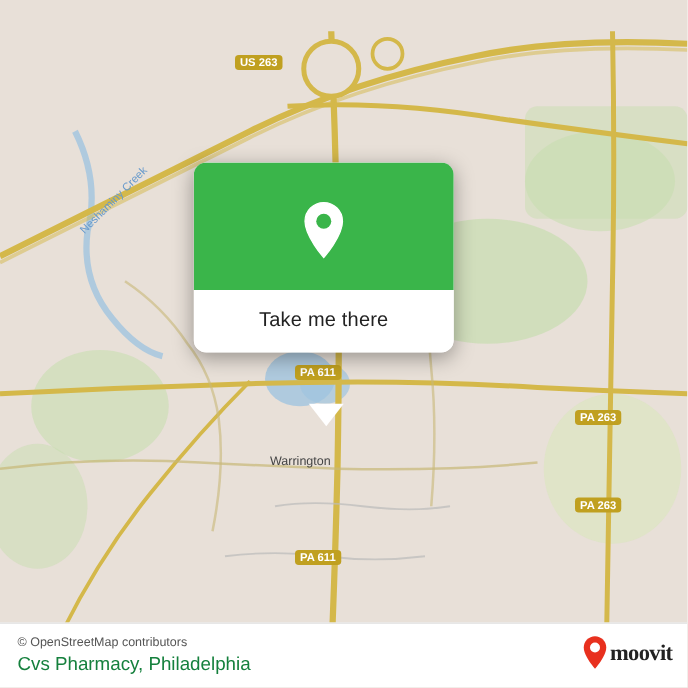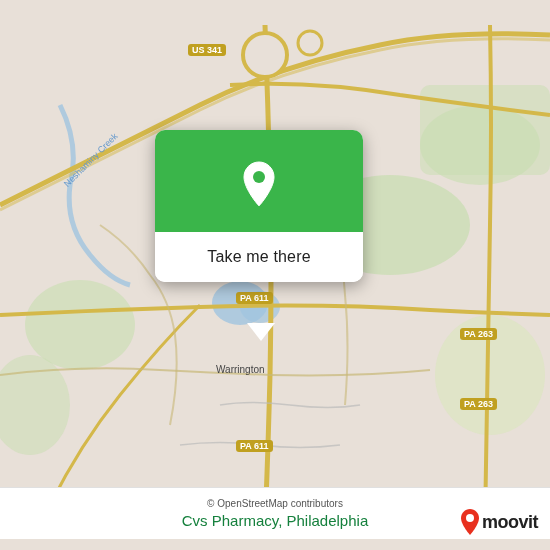--- a/index.html
+++ b/index.html
@@ -79,28 +79,27 @@
       border-left: 14px solid transparent;
       border-right: 14px solid transparent;
       border-top: 18px solid white;
       z-index: 11;
       transform: translateY(193px);
     }
 
     
     #bottom-bar {
       position: absolute;
-      bottom: 11px;
+      bottom: 0;
       left: 0;
       width: 100%;
       background: white;
       padding: 10px 14px 10px 14px;
       z-index: 20;
       border-top: 1px solid #e0e0e0;
-      text-align: center;
     }
 
     #attribution {
       font-size: 10px;
       color: #555;
       margin-bottom: 3px;
     }
 
     #location-title {
       font-size: 15px;
@@ -109,20 +108,21 @@
     }
 
     #moovit-logo {
       position: absolute;
       bottom: 14px;
       right: 12px;
       display: flex;
       align-items: center;
       gap: 1px;
       z-index: 21;
+      font-family: Liberation Serif, serif;
     }
 
     #moovit-pin {
       width: 22px;
       height: 28px;
     }
 
     #moovit-text {
       font-size: 18px;
       font-weight: bold;
@@ -195,21 +195,21 @@
     <path d="M 200 280 Q 160 320 120 370 Q 80 420 50 480" stroke="#d4b84a" stroke-width="3" fill="none"></path>
 
     <path d="M 0 350 Q 80 340 160 345 Q 220 348 270 350 Q 360 352 430 345" stroke="#c8b878" stroke-width="2" fill="none" opacity="0.7"></path>
     <path d="M 100 200 Q 130 220 150 250 Q 170 275 175 310 Q 180 350 170 400" stroke="#c8b878" stroke-width="2" fill="none" opacity="0.6"></path>
     <path d="M 350 180 Q 340 220 345 270 Q 350 320 345 380" stroke="#c8b878" stroke-width="2" fill="none" opacity="0.6"></path>
 
     <path d="M 220 380 Q 250 375 290 380 Q 330 385 360 380" stroke="#bbb" stroke-width="1.5" fill="none" opacity="0.7"></path>
     <path d="M 180 420 Q 220 415 260 420 Q 300 425 340 420" stroke="#bbb" stroke-width="1.5" fill="none" opacity="0.7"></path>
   </svg>
 
-  <div class="road-label" style="top:44px; left:188px;">US 341</div>
+  <div class="road-label" style="top:44px; left:188px;">US 263</div>
 
   <div class="road-label" style="top:292px; left:236px;">PA 611</div>
 
   <div class="road-label" style="top:440px; left:236px;">PA 611</div>
 
   <div class="road-label" style="top:328px; left:460px;">PA 263</div>
 
   <div class="road-label" style="top:398px; left:460px;">PA 263</div>
 
   <div class="place-label" style="top:364px; left:216px;">Warrington</div>

